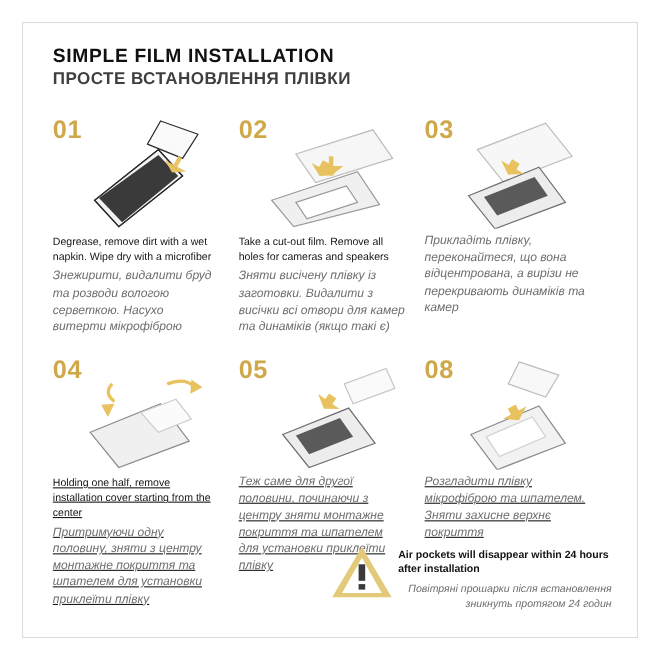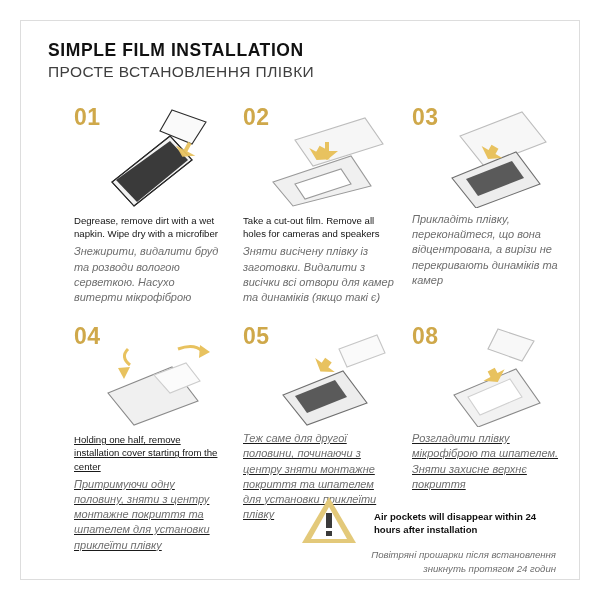--- a/index.html
+++ b/index.html
@@ -40,38 +40,37 @@
   .title-en {
     font-size: 17.5px;
     font-weight: bold;
     letter-spacing: 0.6px;
     color: #111111;
     line-height: 1.15;
     margin: 0;
   }
   .title-uk {
     font-size: 15.5px;
-    font-weight: normal;
+    font-weight: bold;
     letter-spacing: 0.4px;
     color: #3f3f3f;
     line-height: 1.2;
     margin: 3px 0 0 0;
   }
 
   .grid {
     position: absolute;
     left: 48px;
     top: 100px;
     width: 508px;
   }
   .row {
     display: flex;
     flex-direction: row;
     width: 508px;
-    margin-left: 26px;
   }
   .cell {
     width: 169px;
     box-sizing: border-box;
     padding-right: 18px;
   }
   .art {
     position: relative;
     height: 108px;
     width: 152px;
@@ -113,21 +112,21 @@
     width: 62px;
     flex: 0 0 62px;
     padding-top: 2px;
   }
   .footer-text { flex: 1 1 auto; padding-top: 6px; }
   .footer-en {
     font-size: 9.6px;
     line-height: 1.38;
     font-weight: bold;
     color: #111111;
-    margin: 12px;
+    margin: 0;
   }
   .footer-uk {
     font-size: 9.6px;
     line-height: 1.38;
     font-style: italic;
     color: #6e6e6e;
     margin: 5px 0 0 0;
     text-align: right;
   }
   svg { display: block; }

